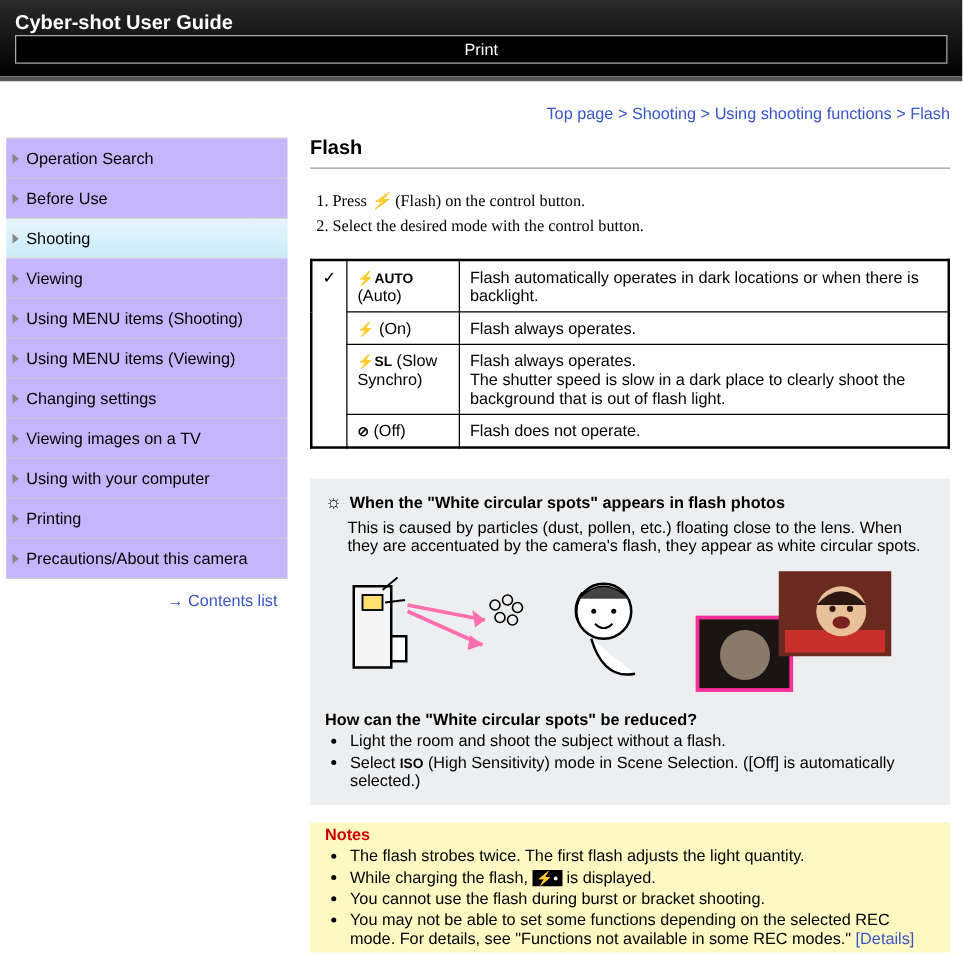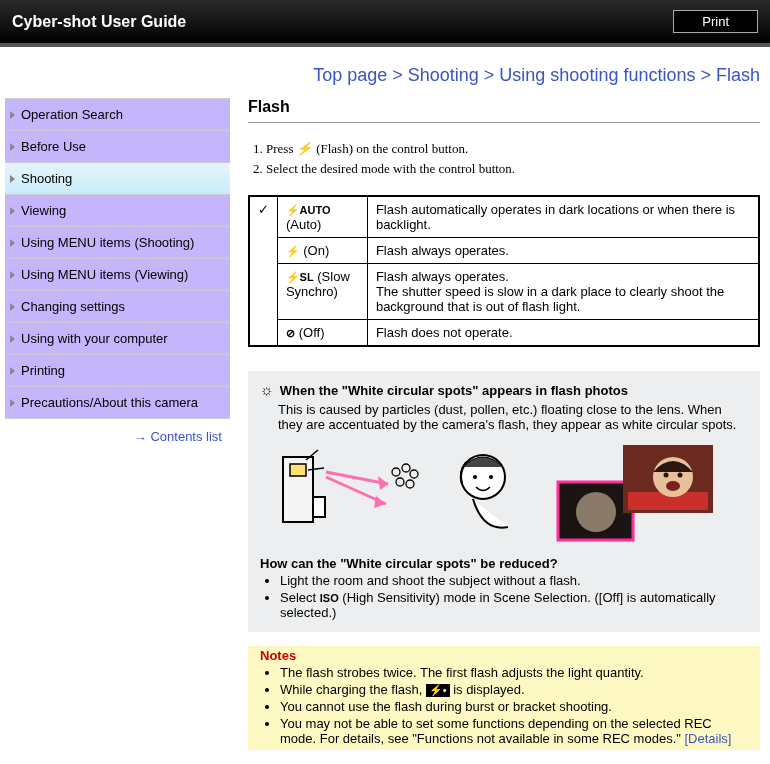--- a/index.html
+++ b/index.html
@@ -1,20 +1,20 @@
 <!DOCTYPE html>
 <html><head>
 <meta charset="utf-8">
 <style>
 * { margin: 0; padding: 0; box-sizing: border-box; }
 body { font-family: Arial, Helvetica, sans-serif; font-size: 13px; color: #000; background: #fff; width: 770px; }
-.header { background: linear-gradient(#2a2a2a, #000); color: #fff; padding: 10px 12px; display: flex; justify-content: space-between; align-items: center; border-bottom: 4px solid #555; }
+.header { background: linear-gradient(#2a2a2a, #000); color: #fff; padding: 10px 12px; display: flex; justify-content: space-between; border-bottom: 4px solid #555; flex-direction: column; }
 .header-title { font-size: 16px; font-weight: bold; }
 .print-btn { background: #000; color: #fff; border: 1px solid #aaa; padding: 3px 28px; font-size: 13px; cursor: pointer; }
-.breadcrumb { text-align: right; padding: 18px 10px 12px; font-size: 18px; }
+.breadcrumb { text-align: right; padding: 18px 10px 12px; font-size: 13px; }
 .breadcrumb a { color: #3855c9; text-decoration: none; }
 .breadcrumb span.sep { color: #3855c9; }
 .layout { display: flex; }
 .sidebar { width: 230px; padding: 0 0 10px 5px; }
 .sidebar-list { list-style: none; border-top: 1px solid #ccc; }
 .sidebar-item { border-bottom: 1px solid #ccc; padding: 8px 6px 8px 16px; position: relative; background: #c4b5fd; cursor: pointer; font-size: 13px; }
 .sidebar-item::before { content: ""; position: absolute; left: 5px; top: 50%; transform: translateY(-50%); width: 0; height: 0; border-top: 4px solid transparent; border-bottom: 4px solid transparent; border-left: 5px solid #888; }
 .sidebar-item.active { background: linear-gradient(#e6f5fb, #c9ecfa); }
 .contents-link { text-align: right; padding: 10px 8px; color: #3855c9; font-size: 13px; cursor: pointer; }
 .contents-link .arrow { color: #3855c9; font-weight: bold; }
@@ -63,20 +63,21 @@
 <div class="layout">
   <div class="sidebar">
     <ul class="sidebar-list" id="sidebar-list">
         <li class="sidebar-item">Operation Search</li>
         <li class="sidebar-item">Before Use</li>
         <li class="sidebar-item active">Shooting</li>
         <li class="sidebar-item">Viewing</li>
         <li class="sidebar-item">Using MENU items (Shooting)</li>
         <li class="sidebar-item">Using MENU items (Viewing)</li>
         <li class="sidebar-item">Changing settings</li>
+        <li class="sidebar-item">Viewing images on a TV</li>
         <li class="sidebar-item">Using with your computer</li>
         <li class="sidebar-item">Printing</li>
         <li class="sidebar-item">Precautions/About this camera</li>
       </ul>
     <div class="contents-link">
       <span class="arrow">→</span>
       <span>Contents list</span>
     </div>
   </div>
 

